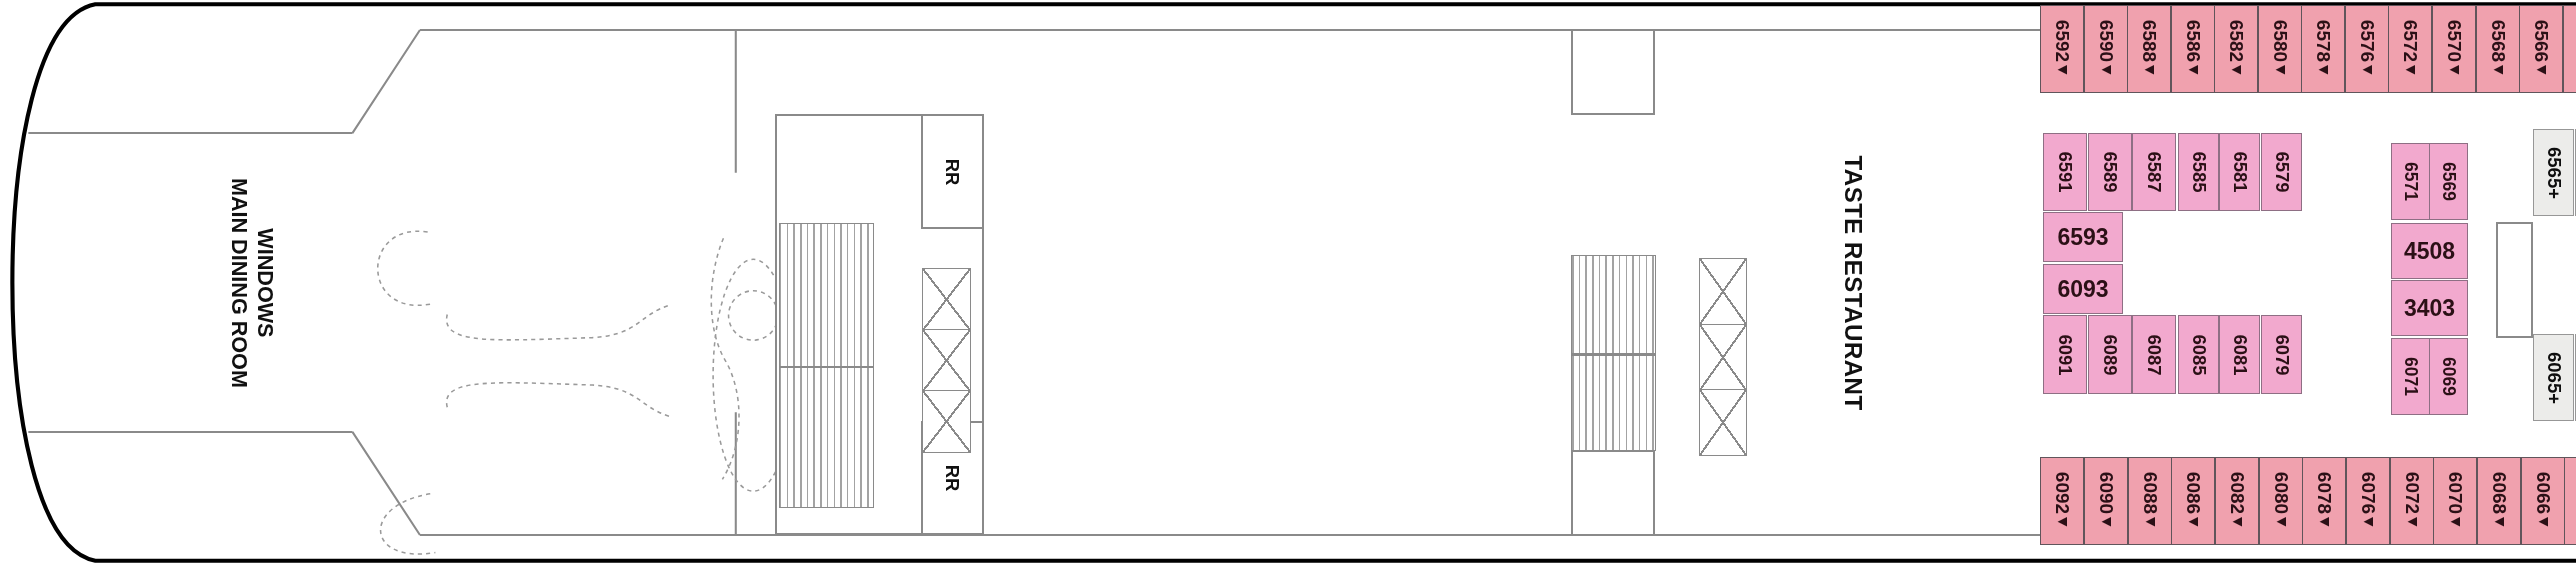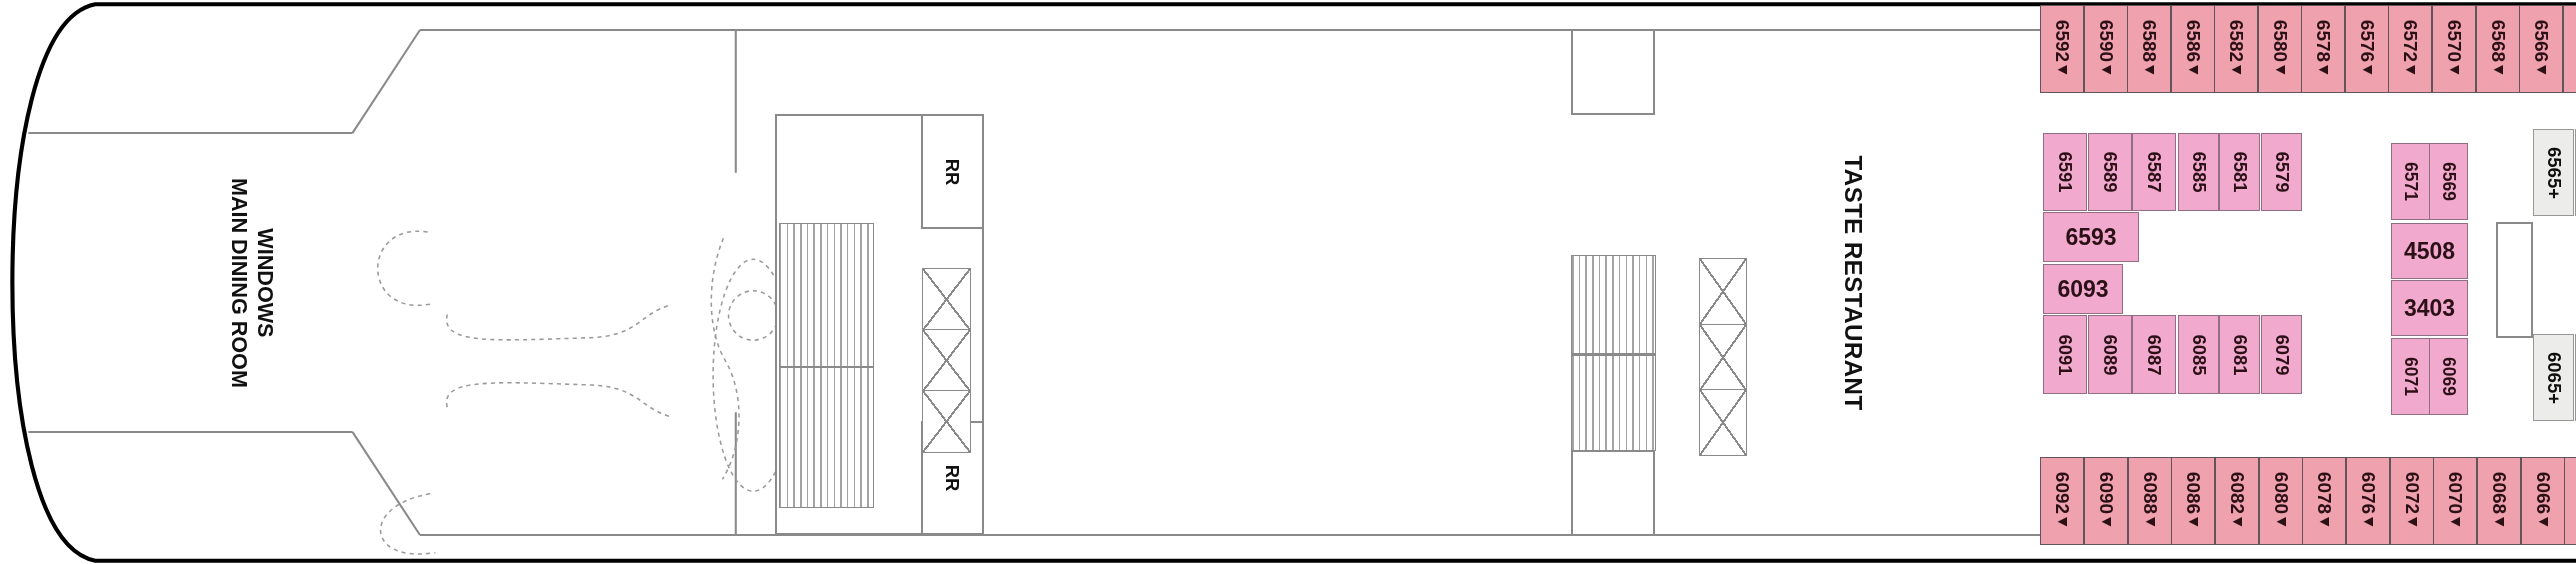--- a/index.html
+++ b/index.html
@@ -215,21 +215,21 @@
     </div>
     <div class="cabin pink v" style="left: 2477px; top: 457px; width: 44px; height: 88px; font-size: 19px;">
       <span class="lbl">6068<span class="tri">▲</span></span>
     </div>
     <div class="cabin pink v" style="left: 2521px; top: 457px; width: 44px; height: 88px; font-size: 19px;">
       <span class="lbl">6066<span class="tri">▲</span></span>
     </div>
     <div class="cabin pink v" style="left: 2564px; top: 457px; width: 44px; height: 88px; font-size: 19px;">
       <span class="lbl">6062</span>
     </div>
-    <div class="cabin pinkin" style="left: 2043px; top: 212px; width: 96px; height: 50px; font-size: 23px;">
+    <div class="cabin pinkin" style="left: 2043px; top: 212px; width: 80px; height: 50px; font-size: 23px;">
       <span class="lbl">6593</span>
     </div>
     <div class="cabin pinkin" style="left: 2043px; top: 264px; width: 80px; height: 50px; font-size: 23px;">
       <span class="lbl">6093</span>
     </div>
     <div class="cabin pinkin" style="left: 2391px; top: 223px; width: 77px; height: 56px; font-size: 23px;">
       <span class="lbl">4508</span>
     </div>
     <div class="cabin pinkin" style="left: 2391px; top: 280px; width: 77px; height: 56px; font-size: 23px;">
       <span class="lbl">3403</span>

